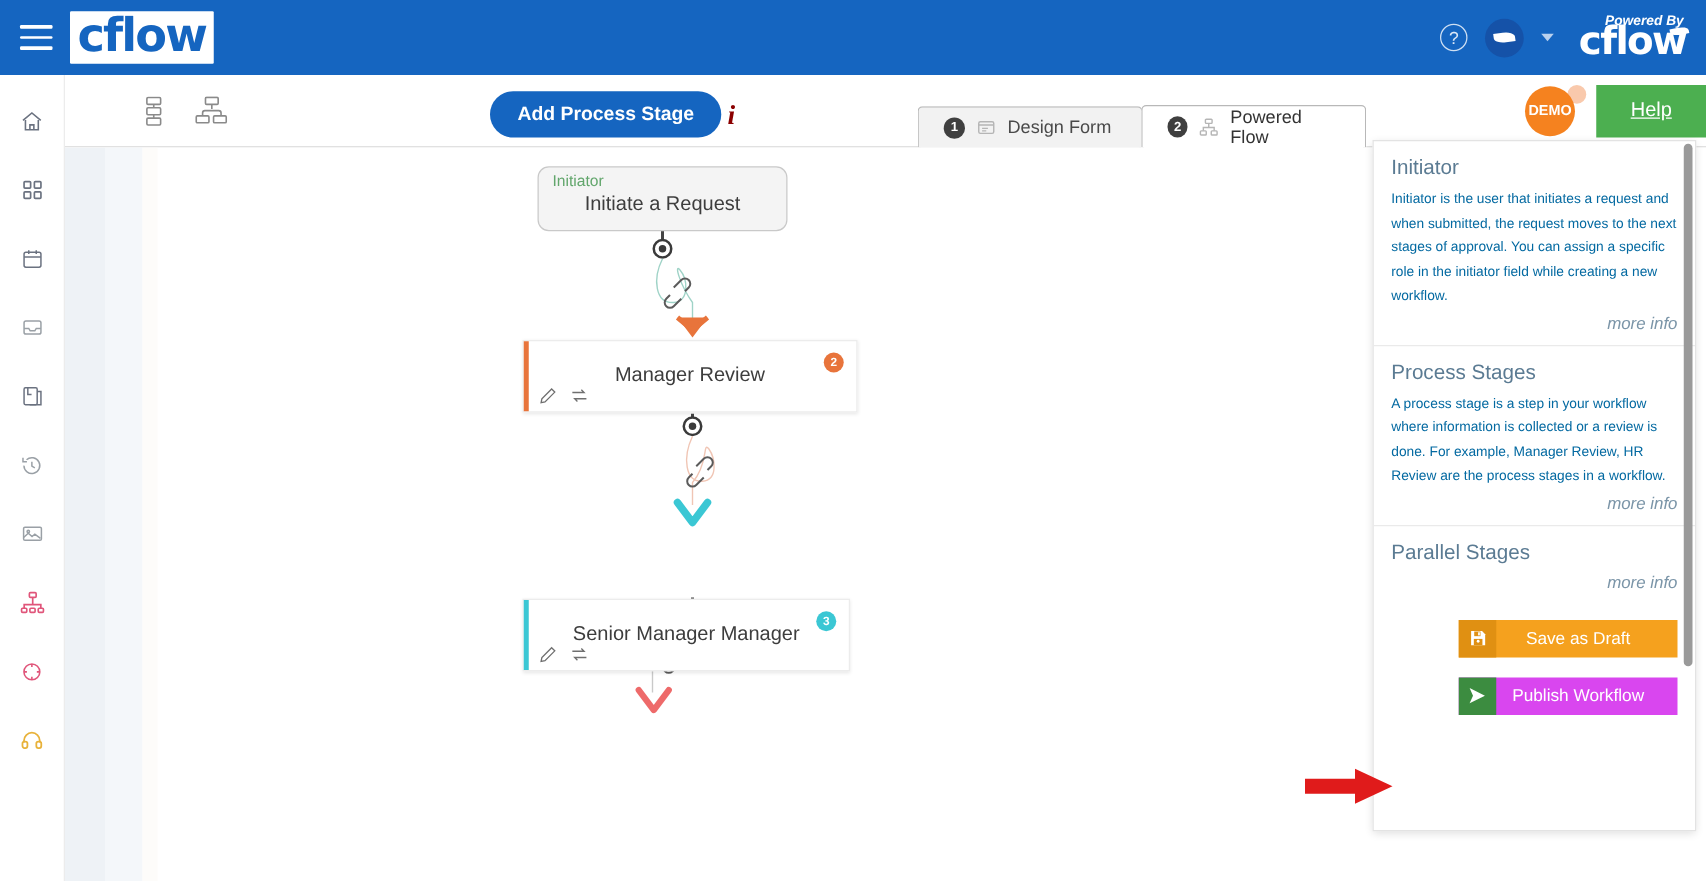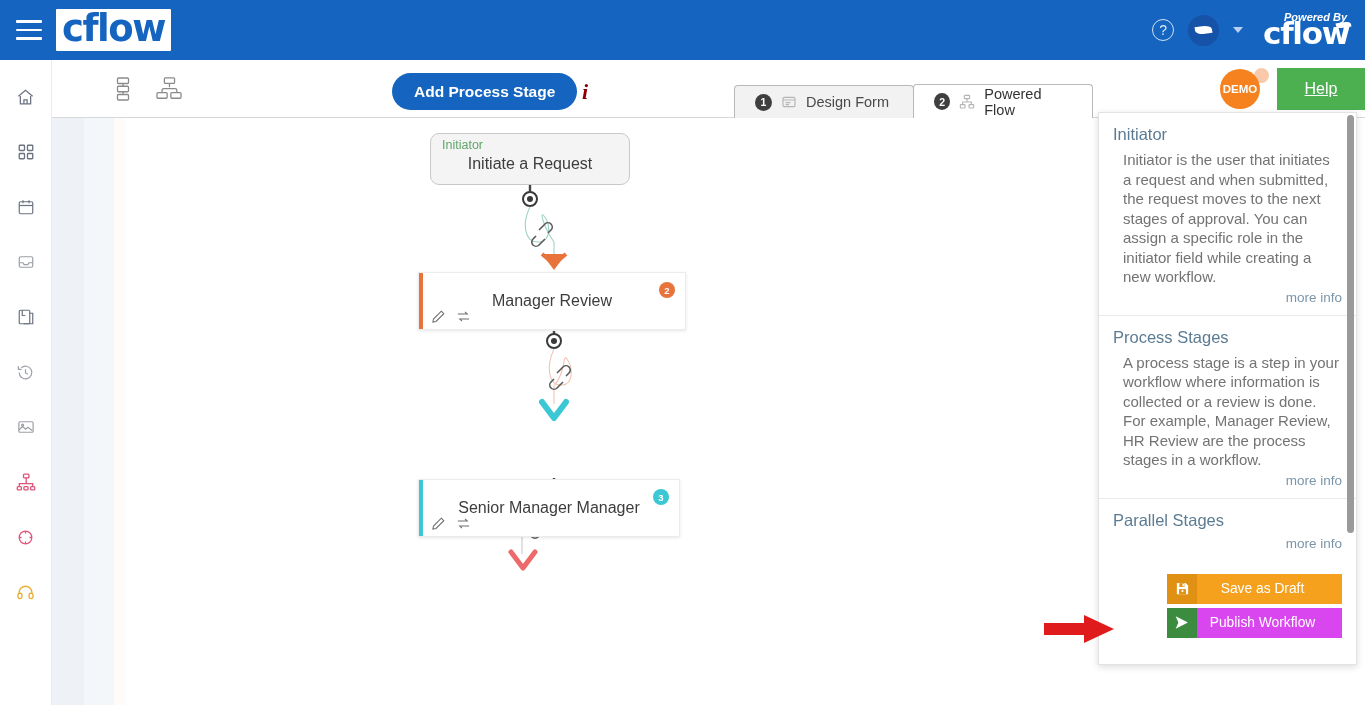--- a/index.html
+++ b/index.html
@@ -196,28 +196,28 @@
     position: absolute; left: 1098px; top: 112px; width: 259px; height: 553px;
     background: #ffffff; border: 1px solid #e3e3e3;
     box-shadow: 0 2px 7px rgba(0,0,0,0.14);
     overflow: hidden;
   }
   .info-section { padding: 12px 14px 6px 14px; border-bottom: 1px solid #eaeaea; }
   .info-title {
     font-size: 16.5px; color: #5b7b93; margin-bottom: 6px; font-weight: 400;
   }
   .info-body {
-    font-size: 15px; color: #737373; line-height: 19.5px; margin-left: 10px;
+    font-size: 11px; color: #0369a1; line-height: 19.5px;
   }
   .more-info {
     text-align: right; font-size: 13.5px; color: #7b95a8;
-    cursor: pointer; margin-top: 3px; padding-bottom: 4px;
+    cursor: pointer; margin-top: 3px; padding-bottom: 4px; font-style: italic;
   }
   .panel-actions { padding: 13px 14px 16px 0; display: flex; flex-direction: column;
-    align-items: flex-end; gap: 4px; }
+    align-items: flex-end; gap: 16px; }
   .act-btn {
     width: 175px; height: 30px; border: none; cursor: pointer;
     display: flex; align-items: center; color: #fff; font-size: 13.8px;
   }
   .act-ico {
     width: 30px; height: 30px; display: flex; align-items: center;
     justify-content: center; flex-shrink: 0;
   }
   .act-txt { flex: 1; text-align: center; padding-right: 14px; }
   .btn-draft { background: #F5A11E; }

